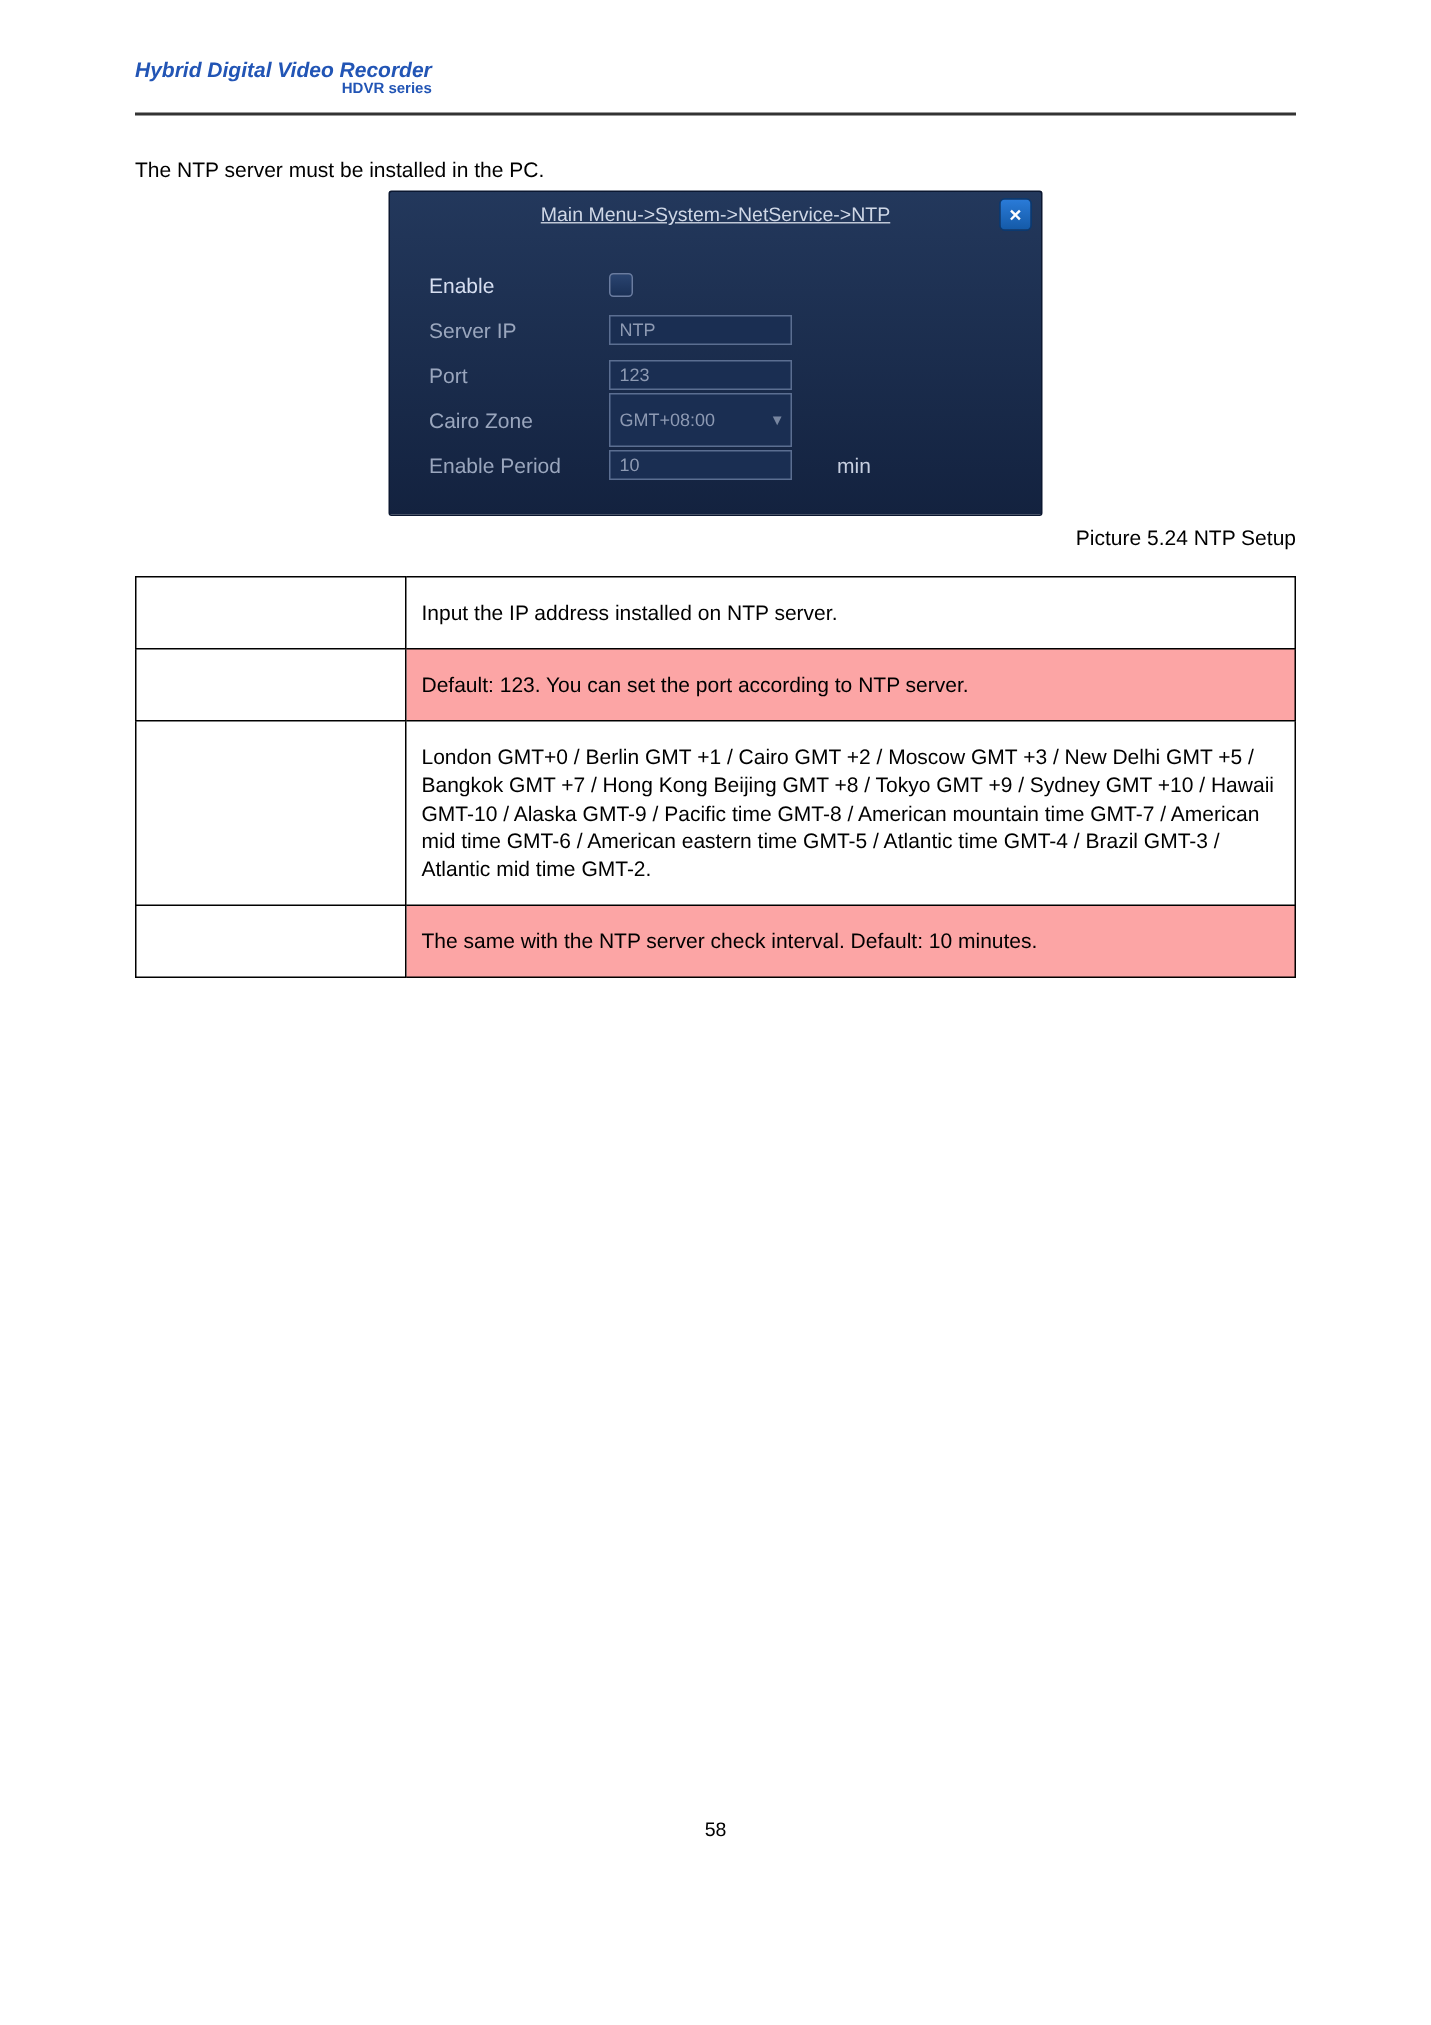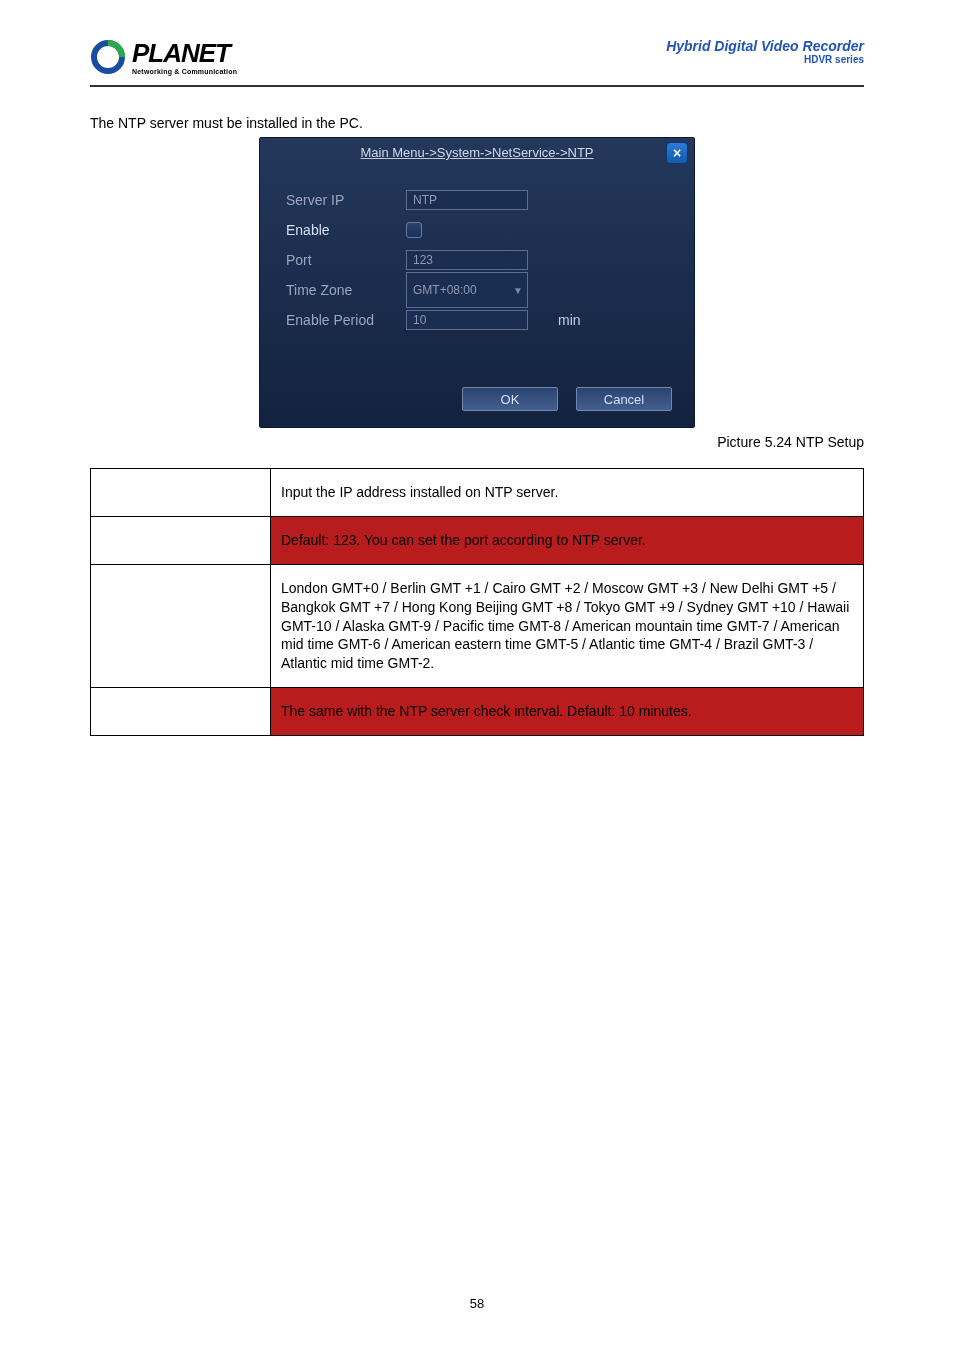--- a/index.html
+++ b/index.html
@@ -118,87 +118,71 @@
   }
   table.desc td {
     border: 1px solid #000;
     padding: 14px 10px;
     vertical-align: top;
     line-height: 1.35;
   }
   table.desc td.k {
     width: 180px; background:#fff;
   }
-  table.desc tr.shade td.v { background:#b91c1c; }
+  table.desc tr.shade td.v { background:#fca5a5; }
   .page-num { text-align:center; font-size:13px; margin-top: 560px; padding-bottom: 18px; }
 </style>
 </head>
 <body>
 
 <div class="page">
 
   <div class="header">
-    <div class="logo-block">
-      <div class="logo-swirl">
-        <svg width="36" height="36" viewBox="0 0 36 36">
-          <circle cx="18" cy="18" r="14" fill="none" stroke="#1a4da0" stroke-width="6"></circle>
-          <path d="M 18 4 A 14 14 0 0 1 32 18" fill="none" stroke="#2aa84a" stroke-width="6"></path>
-        </svg>
-      </div>
-      <div>
-        <div class="logo-text">PLANET</div>
-        <div class="logo-sub">Networking &amp; Communication</div>
-      </div>
-    </div>
     <div class="header-right">
       <div class="line1">Hybrid Digital Video Recorder</div>
       <div class="line2">HDVR series</div>
     </div>
   </div>
 
   <p class="body-text">The NTP server must be installed in the PC.</p>
 
   <div class="dialog-wrap">
     <div class="dialog">
       <div class="title-bar">
         <span class="title-text">Main Menu-&gt;System-&gt;NetService-&gt;NTP</span>
         <div class="close-btn">
           <span>×</span>
         </div>
       </div>
       <div class="dlg-body">
         <div class="row">
+          <span class="lbl active">Enable</span>
+          <div class="chk"></div>
+        </div>
+        <div class="row">
           <span class="lbl">Server IP</span>
           <input class="txt" value="NTP" style="">
         </div>
         <div class="row">
-          <span class="lbl active">Enable</span>
-          <div class="chk"></div>
-        </div>
-        <div class="row">
           <span class="lbl">Port</span>
           <input class="txt" value="123" style="">
         </div>
         <div class="row">
-          <span class="lbl">Time Zone</span>
+          <span class="lbl">Cairo Zone</span>
           <div class="sel">
             <span>GMT+08:00</span>
             <span class="arrow">▼</span>
           </div>
         </div>
         <div class="row">
           <span class="lbl">Enable Period</span>
           <input class="txt" value="10" style="">
           <span class="unit">min</span>
         </div>
       </div>
-      <div class="btn-row">
-        <button class="dlg-btn">OK</button>
-        <button class="dlg-btn">Cancel</button>
-      </div>
     </div>
   </div>
 
   <div class="caption">Picture 5.24 NTP Setup</div>
 
   <table class="desc">
     <tbody>
         <tr>
       <td class="k"></td>
       <td class="v">Input the IP address installed on NTP server.</td>

